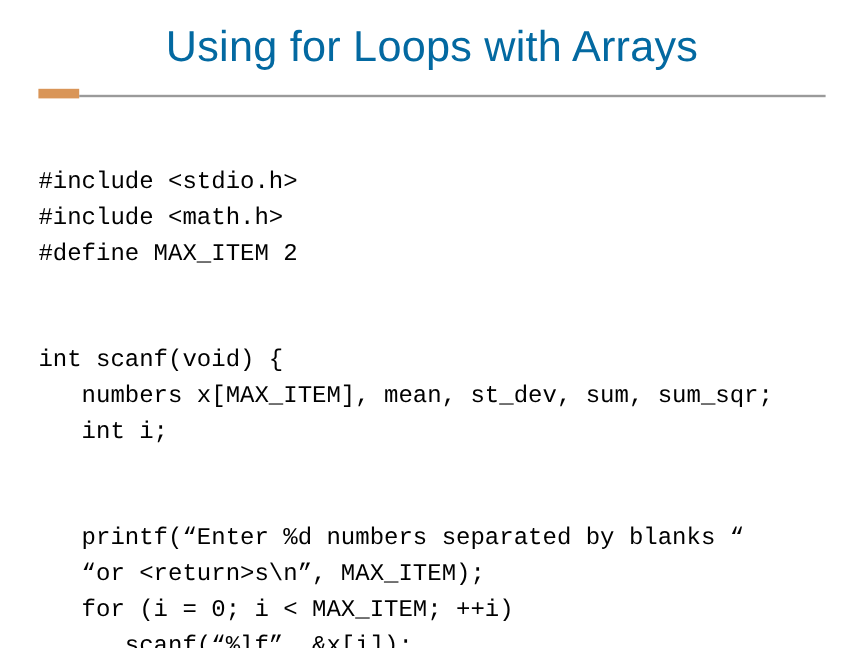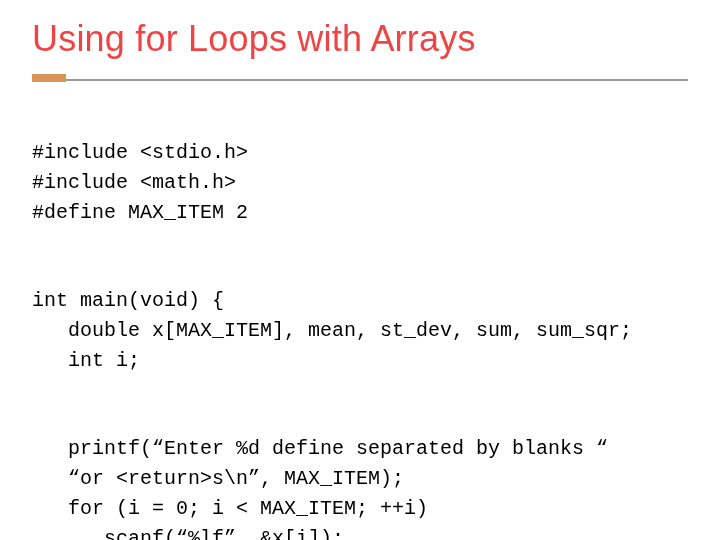--- a/index.html
+++ b/index.html
@@ -6,24 +6,25 @@
   body {
     width: 720px;
     height: 540px;
     background: #ffffff;
     font-family: Arial, Helvetica, sans-serif;
     padding: 18px 32px 20px 32px;
     overflow: hidden;
   }
   .title {
     font-size: 36px;
-    color: #ef4444;
+    color: #0369a1;
     font-weight: 400;
     margin-bottom: 14px;
     letter-spacing: 0.2px;
+    text-align: center;
   }
   .rule-wrap {
     display: flex;
     align-items: center;
     margin-bottom: 26px;
   }
   .rule-accent {
     width: 34px;
     height: 8px;
     background: #d99558;
@@ -52,22 +53,22 @@
 <div class="rule-wrap">
   <div class="rule-accent"></div>
   <div class="rule-line"></div>
 </div>
 
 <div class="code">
 <span>#include &lt;stdio.h&gt;</span>
 <span>#include &lt;math.h&gt;</span>
 <span>#define MAX_ITEM 2</span>
 <span class="s"></span>
-<span>int main(void) {</span>
-<span>   double x[MAX_ITEM], mean, st_dev, sum, sum_sqr;</span>
+<span>int scanf(void) {</span>
+<span>   numbers x[MAX_ITEM], mean, st_dev, sum, sum_sqr;</span>
 <span>   int i;</span>
 <span class="s"></span>
-<span>   printf(“Enter %d define separated by blanks “</span>
+<span>   printf(“Enter %d numbers separated by blanks “</span>
 <span>   “or &lt;return&gt;s\n”, MAX_ITEM);</span>
 <span>   for (i = 0; i &lt; MAX_ITEM; ++i)</span>
 <span>      scanf(“%lf”, &amp;x[i]);</span>
 
 </div>
 
 </body></html>

